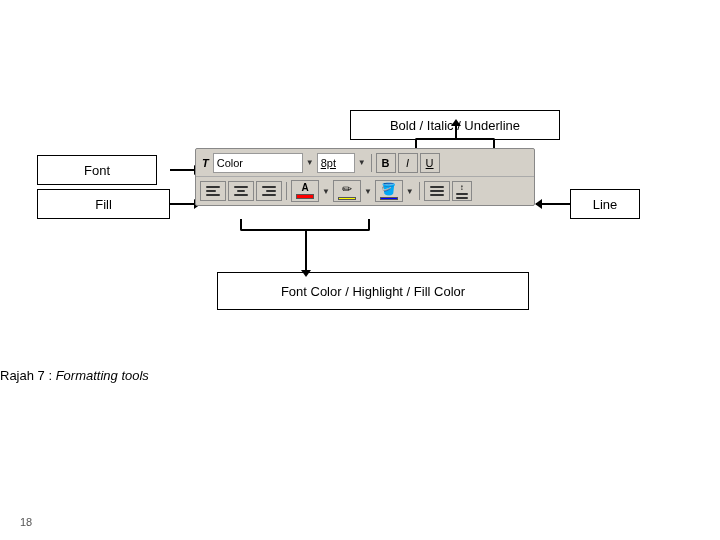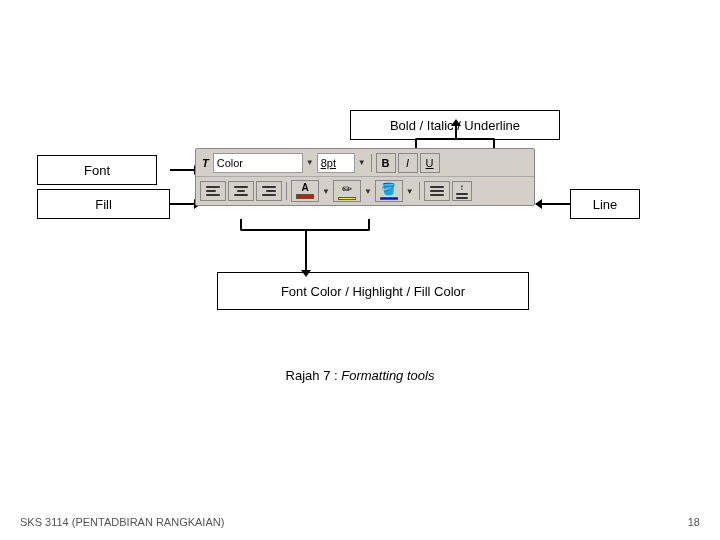--- a/index.html
+++ b/index.html
@@ -313,21 +313,21 @@
       border-top: 5px solid transparent;
       border-bottom: 5px solid transparent;
     }
 
     
     .caption {
       position: absolute;
       top: 368px;
       left: 0;
       width: 720px;
-      text-align: center;
+      text-align: left;
       font-size: 13px;
       color: #000;
     }
 
     .caption-italic {
       font-style: italic;
     }
 
     
     .footer {
@@ -478,17 +478,16 @@
       </div>
 
     </div>
   </div>
 
   <div class="caption">
     <span>Rajah  7 : </span><span class="caption-italic">Formatting tools</span>
   </div>
 
   <div class="footer">
-    <span>SKS 3114 (PENTADBIRAN RANGKAIAN)</span>
     <span>18</span>
   </div>
 
 </div>
 
 </body></html>

